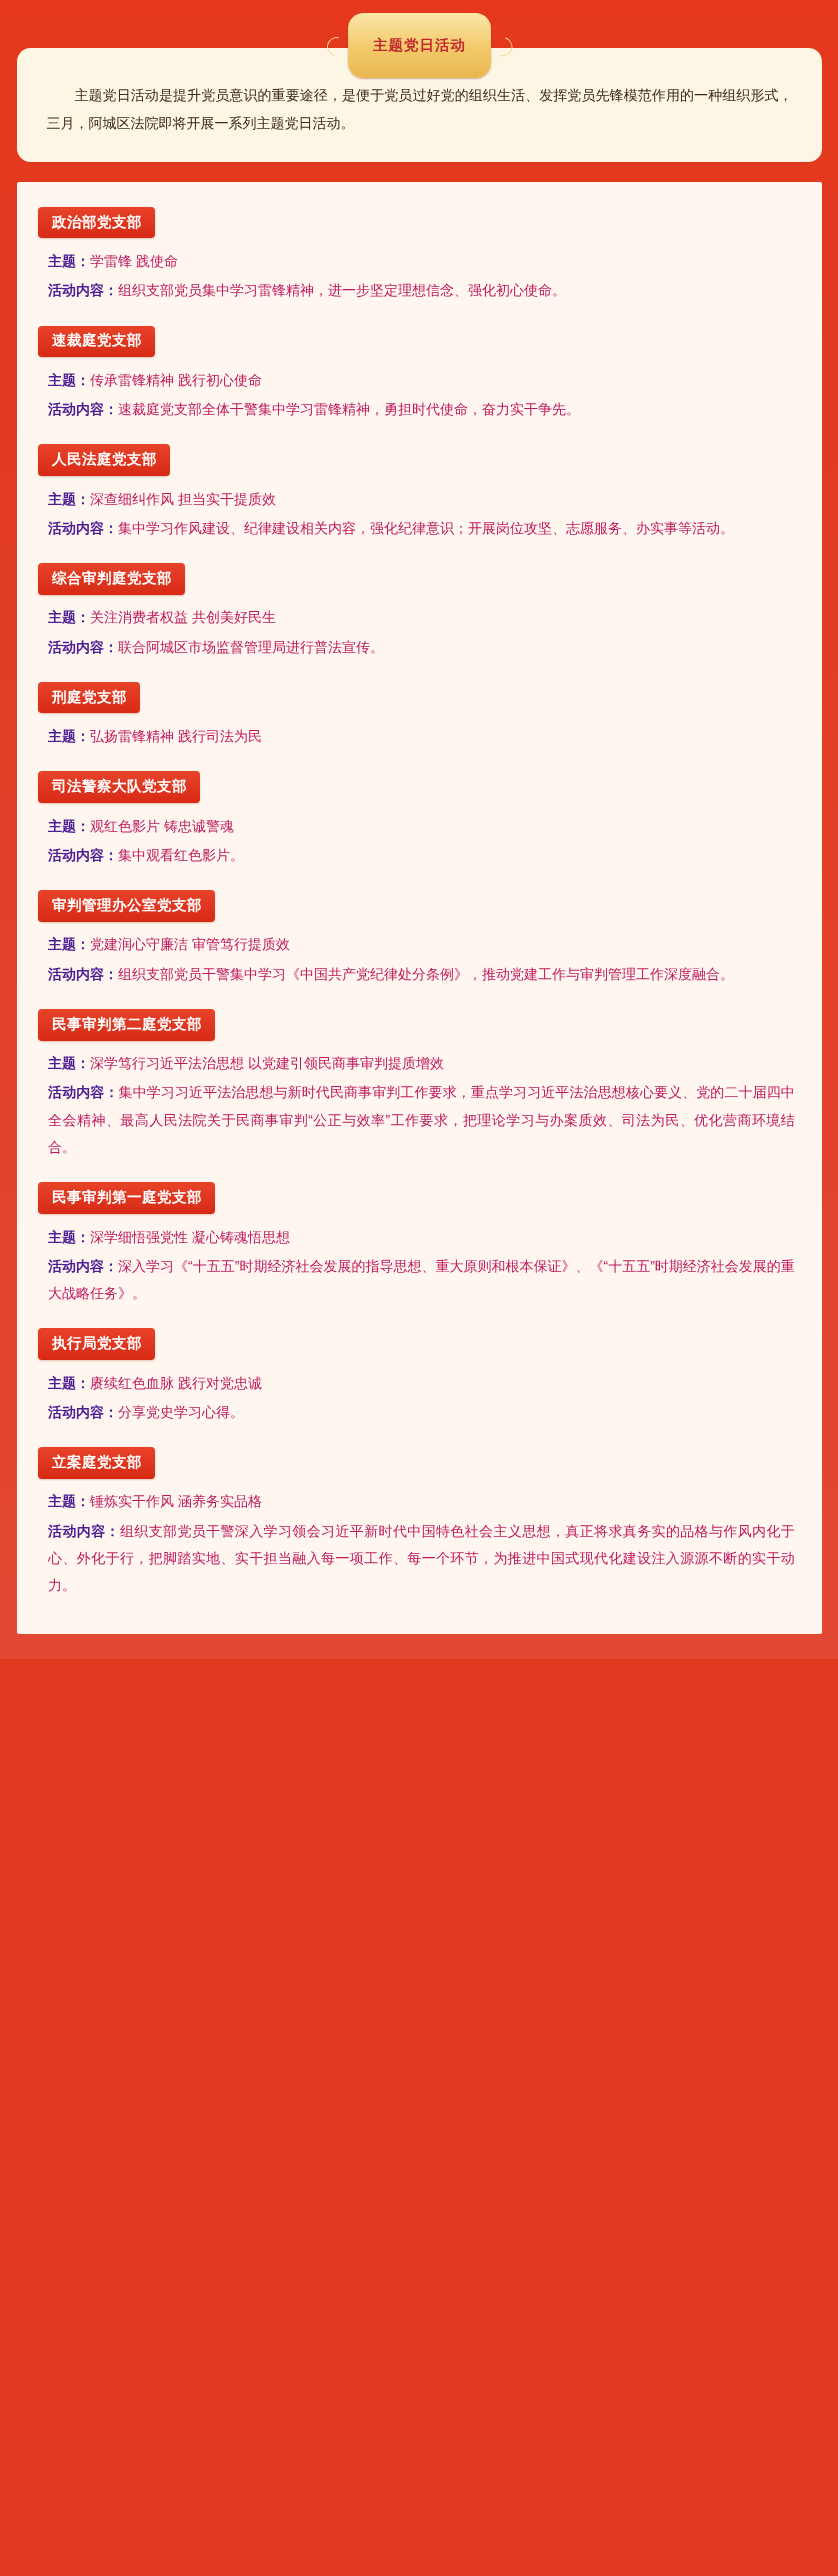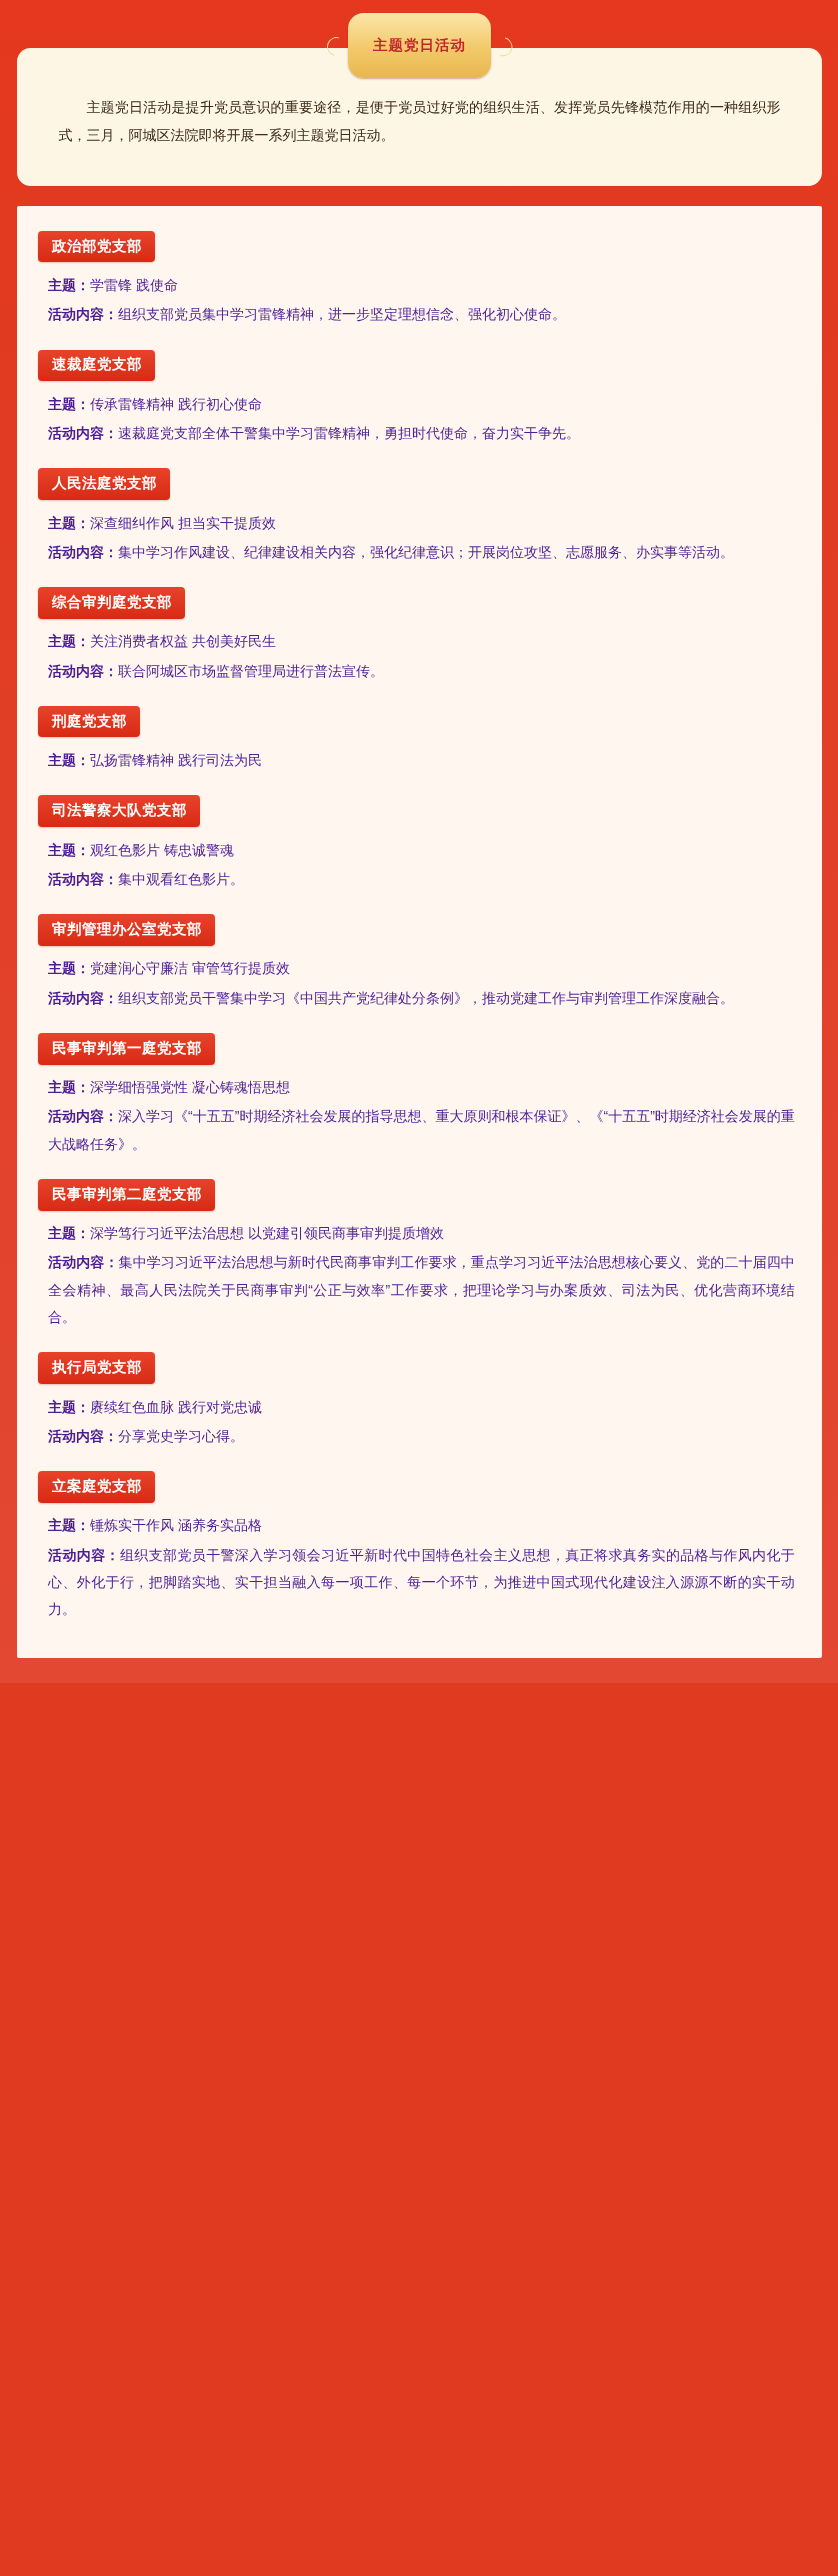--- a/index.html
+++ b/index.html
@@ -70,21 +70,21 @@
     border-radius: 13.5px;
     margin-top: -13.5px;
     padding: 29px 25px 21px 25px;
     color: #3a2a16;
     font-size: 14px;
     line-height: 2.0;
     text-align: justify;
     box-shadow: 0 1px 0 rgba(0,0,0,0.05);
   }
   .intro-card p {
-    margin: 16px;
+    margin: 4px;
     text-indent: 2em;
   }
 
   
   .panel {
     background: #fff7ef;
     border-radius: 2px;
     margin-top: 19.3px;
     padding: 25px 21px 33px 21px;
   }
@@ -113,21 +113,21 @@
     text-align: justify;
   }
   .branch-line {
     margin: 0 0 1.9px 0;
   }
   .lbl {
     color: #4c1d95;
     font-weight: bold;
   }
   .val {
-    color: #4c1d95;
+    color: #be185d;
   }
 </style>
 </head>
 <body>
 
 <div class="page">
 
   <div class="intro-wrap">
     <div class="intro-title-row">
       <span class="deco-left"></span>
@@ -191,36 +191,36 @@
     <div class="branch">
       <div class="branch-title">审判管理办公室党支部</div>
       <div class="branch-body">
         <p class="branch-line"><span class="lbl">主题：</span><span class="val">党建润心守廉洁 审管笃行提质效</span></p>
         <p class="branch-line"><span class="lbl">活动内容：</span><span class="val">组织支部党员干警集中学习《中国共产党纪律处分条例》，推动党建工作与审判管理工作深度融合。</span></p>
       </div>
     </div>
 
 
     <div class="branch">
+      <div class="branch-title">民事审判第二庭党支部</div>
+      <div class="branch-body">
+        <p class="branch-line"><span class="lbl">主题：</span><span class="val">深学笃行习近平法治思想 以党建引领民商事审判提质增效</span></p>
+        <p class="branch-line"><span class="lbl">活动内容：</span><span class="val">集中学习习近平法治思想与新时代民商事审判工作要求，重点学习习近平法治思想核心要义、党的二十届四中全会精神、最高人民法院关于民商事审判“公正与效率”工作要求，把理论学习与办案质效、司法为民、优化营商环境结合。</span></p>
+      </div>
+    </div>
+
+    <div class="branch">
       <div class="branch-title">民事审判第一庭党支部</div>
       <div class="branch-body">
         <p class="branch-line"><span class="lbl">主题：</span><span class="val">深学细悟强党性 凝心铸魂悟思想</span></p>
         <p class="branch-line"><span class="lbl">活动内容：</span><span class="val">深入学习《“十五五”时期经济社会发展的指导思想、重大原则和根本保证》、《“十五五”时期经济社会发展的重大战略任务》。</span></p>
       </div>
     </div>
 
     <div class="branch">
-      <div class="branch-title">民事审判第二庭党支部</div>
-      <div class="branch-body">
-        <p class="branch-line"><span class="lbl">主题：</span><span class="val">深学笃行习近平法治思想 以党建引领民商事审判提质增效</span></p>
-        <p class="branch-line"><span class="lbl">活动内容：</span><span class="val">集中学习习近平法治思想与新时代民商事审判工作要求，重点学习习近平法治思想核心要义、党的二十届四中全会精神、最高人民法院关于民商事审判“公正与效率”工作要求，把理论学习与办案质效、司法为民、优化营商环境结合。</span></p>
-      </div>
-    </div>
-
-    <div class="branch">
       <div class="branch-title">执行局党支部</div>
       <div class="branch-body">
         <p class="branch-line"><span class="lbl">主题：</span><span class="val">赓续红色血脉 践行对党忠诚</span></p>
         <p class="branch-line"><span class="lbl">活动内容：</span><span class="val">分享党史学习心得。</span></p>
       </div>
     </div>
 
     <div class="branch">
       <div class="branch-title">立案庭党支部</div>
       <div class="branch-body">

